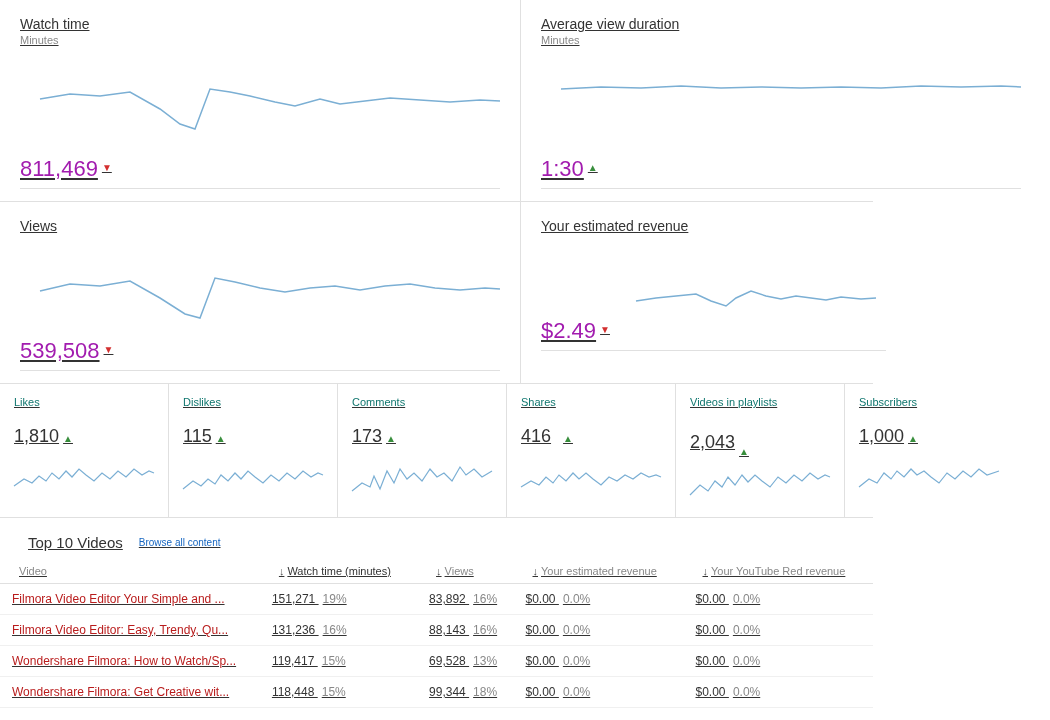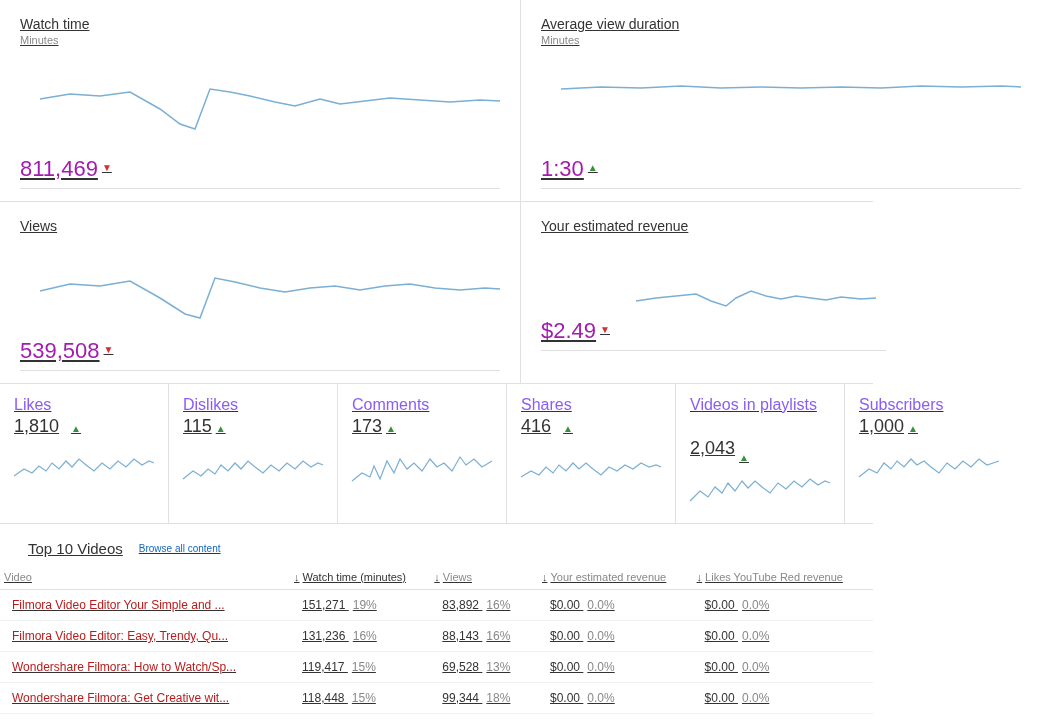--- a/index.html
+++ b/index.html
@@ -66,21 +66,21 @@
     .small-metrics-grid {
       display: grid;
       grid-template-columns: repeat(6, 1fr);
       border-bottom: 1px solid #e0e0e0;
     }
     .small-metric-card {
       padding: 12px 14px 10px;
       border-right: 1px solid #e0e0e0;
     }
     .small-metric-card:last-child { border-right: none; }
-    .small-metric-title { font-size: 16px; color: #8b5cf6; margin-bottom: 2px; }
+    .small-metric-title { font-size: 11px; color: #0f766e; margin-bottom: 18px; }
     .small-metric-value { font-size: 18px; color: #333; margin-bottom: 4px; }
     .small-chart-area { height: 50px; }
 
     
     .top-videos-section { padding: 16px 0 0; }
     .top-videos-header {
       display: flex;
       align-items: center;
       gap: 16px;
       padding: 0 16px 8px;
@@ -88,21 +88,21 @@
     .top-videos-title { font-size: 15px; font-weight: 500; color: #333; margin-left: 12px; }
     .browse-all-link { font-size: 10px; color: #1565c0; cursor: pointer; }
 
     
     .videos-table { width: 100%; border-collapse: collapse; }
     .videos-table th {
       font-size: 11px;
       color: #888;
       font-weight: 400;
       text-align: left;
-      padding: 6px 4px;
+      padding: 6px 19px;
       border-bottom: 1px solid #e0e0e0;
       white-space: nowrap;
     }
     .videos-table td {
       font-size: 12px;
       color: #333;
       padding: 8px 12px;
       border-bottom: 1px solid #f0f0f0;
       white-space: nowrap;
     }
@@ -185,21 +185,21 @@
         </div>
       </div>
       <div class="divider-line"></div>
     </div>
   </div>
 
   <div class="small-metrics-grid">
 
     <div class="small-metric-card">
       <div class="small-metric-title">Likes</div>
-      <div style="display:flex; align-items:center;gap:8px;">
+      <div style="display:flex; align-items:center;">
         <span class="small-metric-value">1,810</span>
         <span class="trend-up">▲</span>
       </div>
       <div class="small-chart-area">
         <svg width="140" height="50" viewBox="0 0 140 50">
           <polyline fill="none" stroke="#7bafd4" stroke-width="1.2" points="0,35 10,28 18,32 25,25 32,30 38,22 45,28 52,20 58,26 65,18 72,24 80,30 88,22 96,28 104,20 112,26 120,18 128,24 135,20 140,22"></polyline>
         </svg>
       </div>
     </div>
 
@@ -284,21 +284,21 @@
           <th class="sorted">
             <span class="sort-icon">↓</span><span>Watch time (minutes)</span>
           </th>
           <th>
             <span class="sort-icon">↓</span><span>Views</span>
           </th>
           <th>
             <span class="sort-icon">↓</span><span>Your estimated revenue</span>
           </th>
           <th>
-            <span class="sort-icon">↓</span><span>Likes YouTube Red revenue</span>
+            <span class="sort-icon">↓</span><span>Your YouTube Red revenue</span>
           </th>
         </tr>
       </thead>
       <tbody>
         <tr>
           <td>
             <a class="video-link">Filmora Video Editor Your Simple and ...</a>
           </td>
           <td>151,271 <span class="pct">19%</span></td>
           <td>83,892 <span class="pct">16%</span></td>

